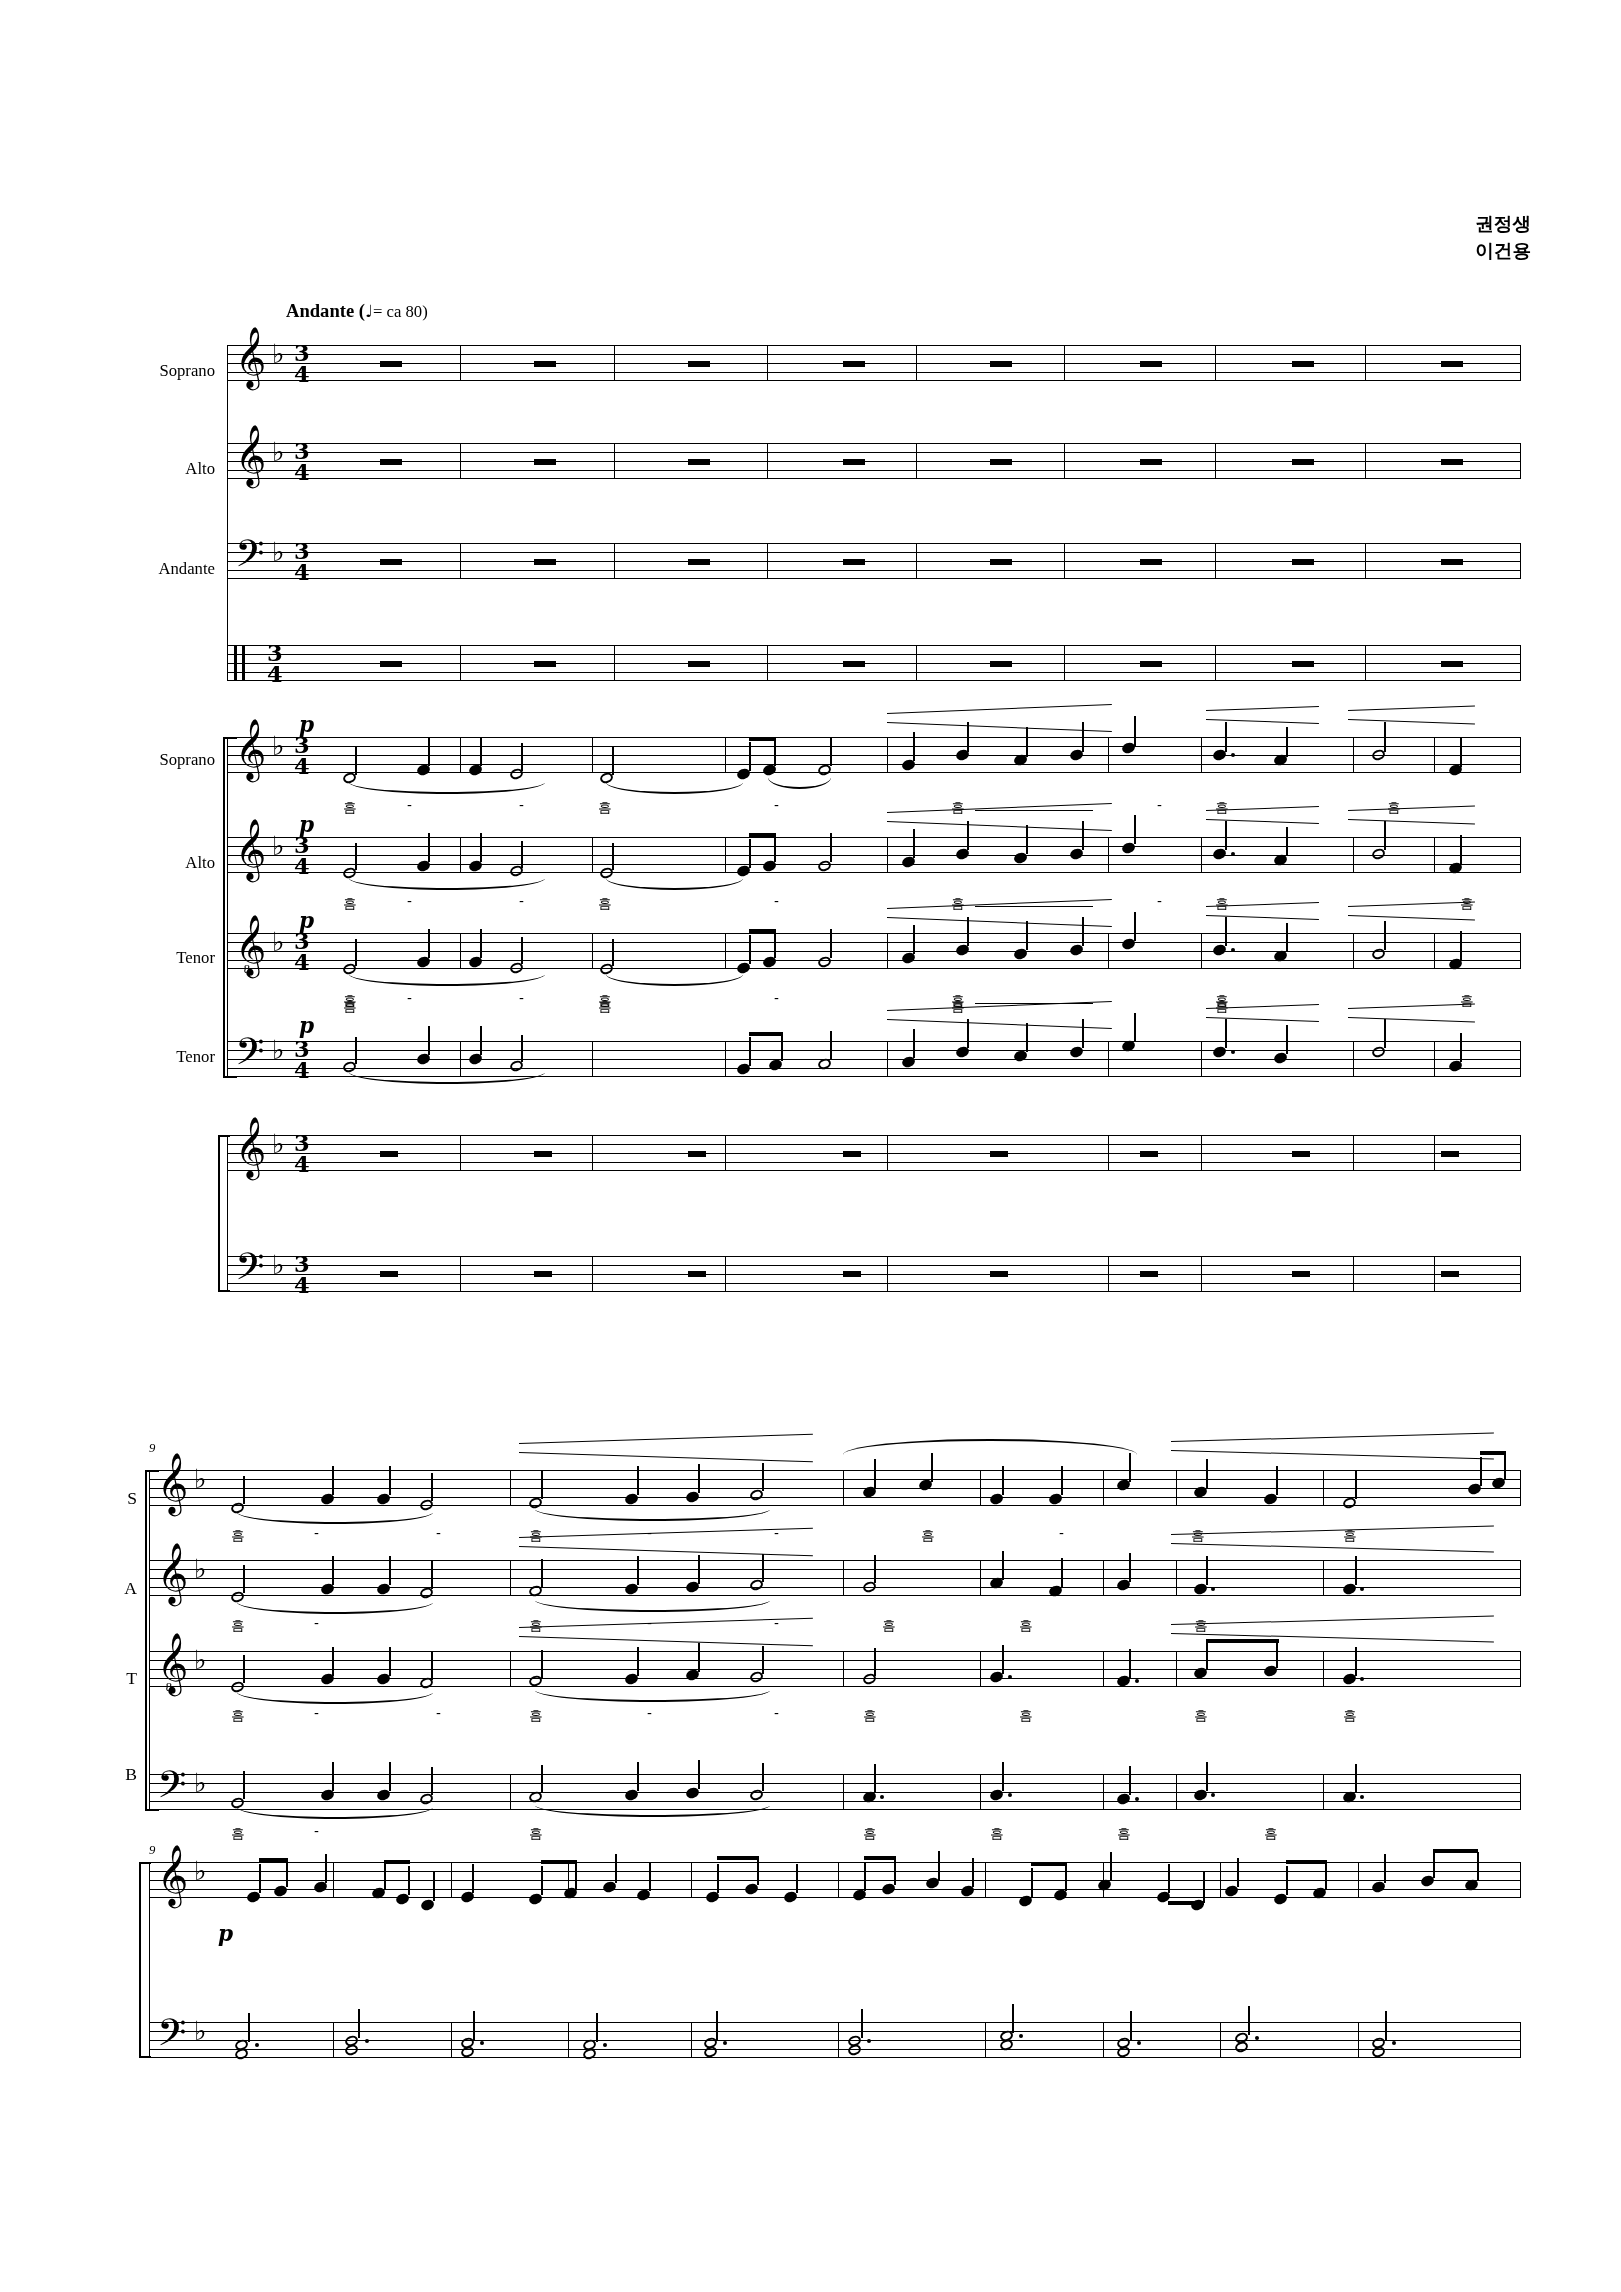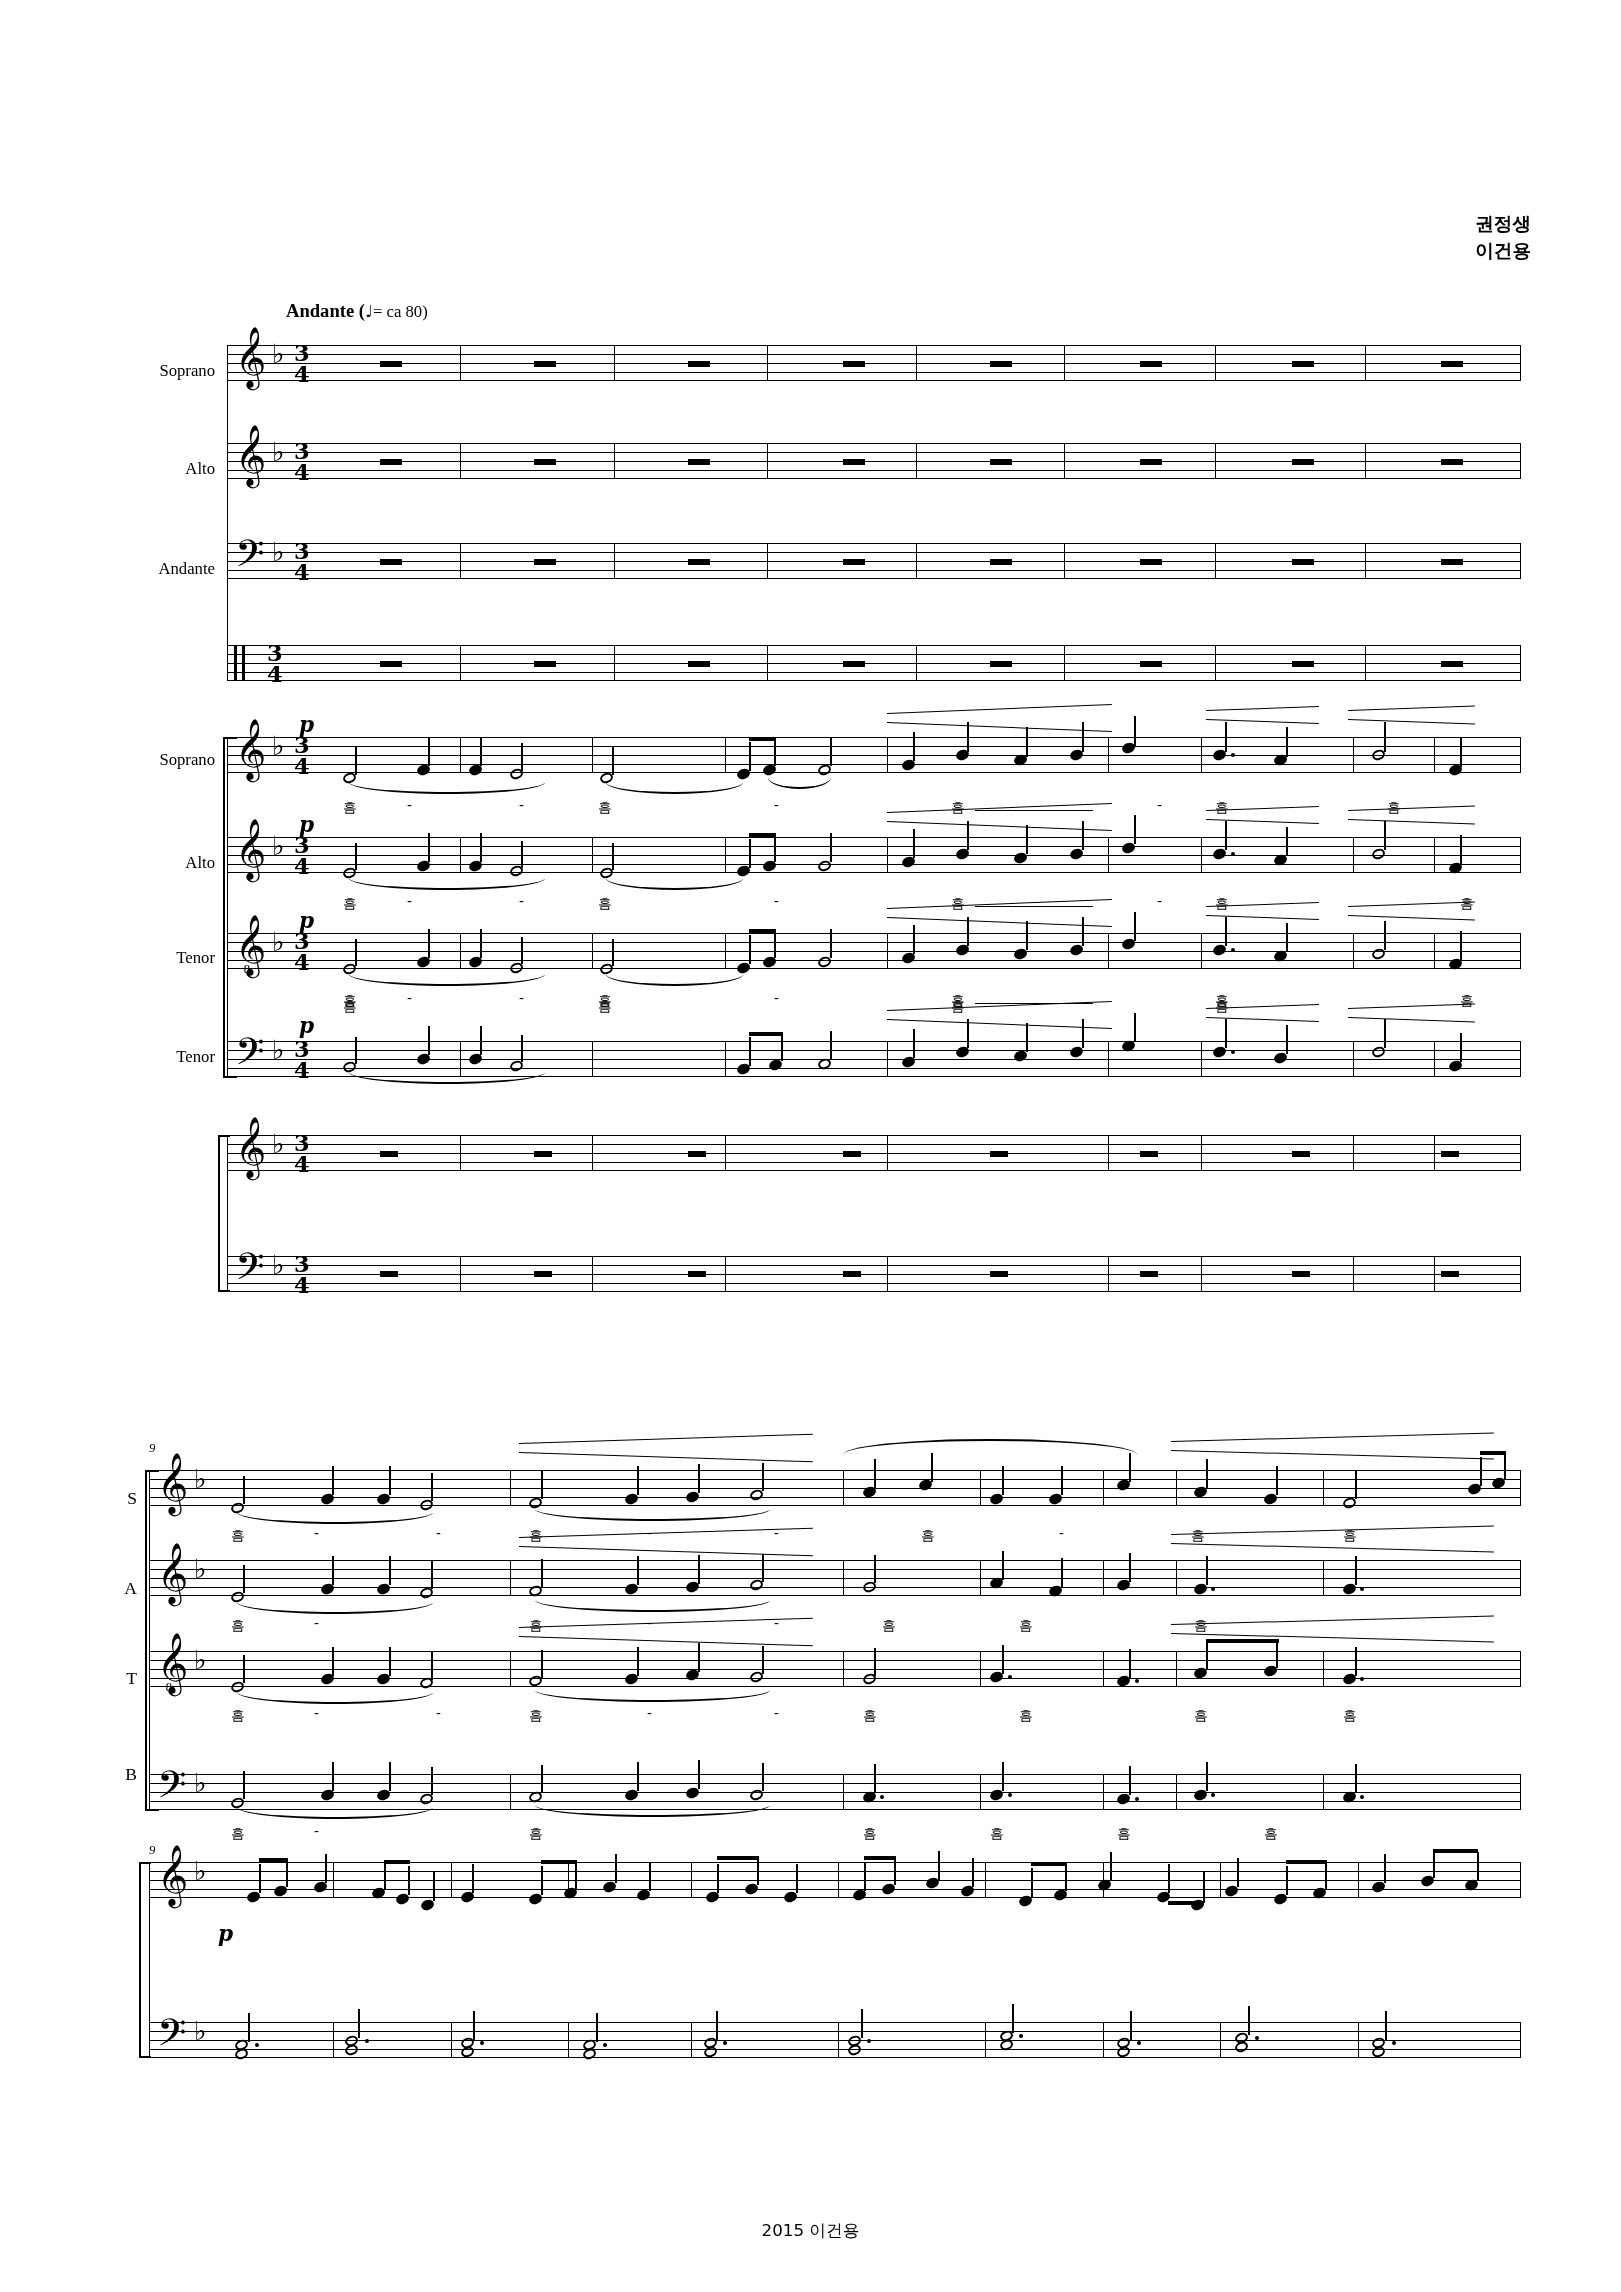--- a/index.html
+++ b/index.html
@@ -223,21 +223,20 @@
 
   <div class="credits">
     <div>권정생</div>
     <div>이건용</div>
   </div>
 
   <div class="tempo">
     <span>Andante (</span><span class="note-glyph">♩</span><span class="eq">= ca 80</span><span class="eq">)</span>
   </div>
 
-  <div class="footer">2015 이건용</div>
 
   <div class="system" style="top:0;left:0;width:1621px;height:1313px;">
 
     <div class="inst-label" style="top:361px; left:39px; width:176px;">Soprano</div>
     <div class="inst-label" style="top:459px; left:39px; width:176px;">Alto</div>
     <div class="inst-label" style="top:559px; left:39px; width:176px;">Andante</div>
     <div class="inst-label" style="top:750px; left:39px; width:176px;">Soprano</div>
     <div class="inst-label" style="top:853px; left:39px; width:176px;">Alto</div>
     <div class="inst-label" style="top:948px; left:39px; width:176px;">Tenor</div>
     <div class="inst-label" style="top:1047px; left:39px; width:176px;">Tenor</div>

